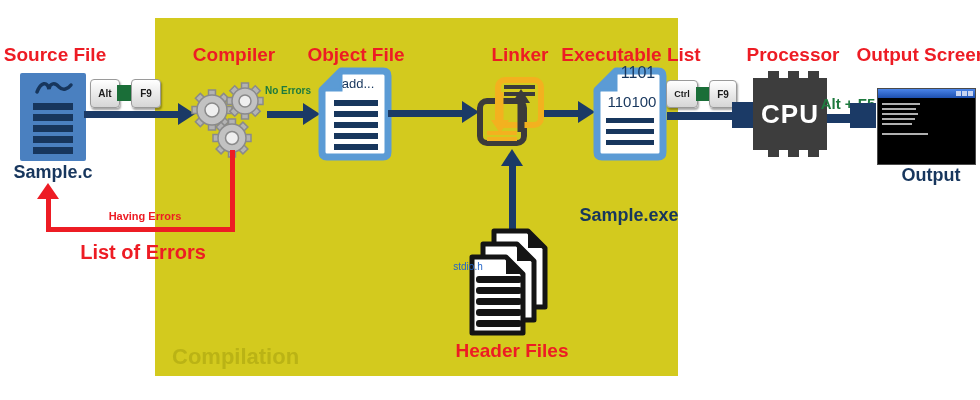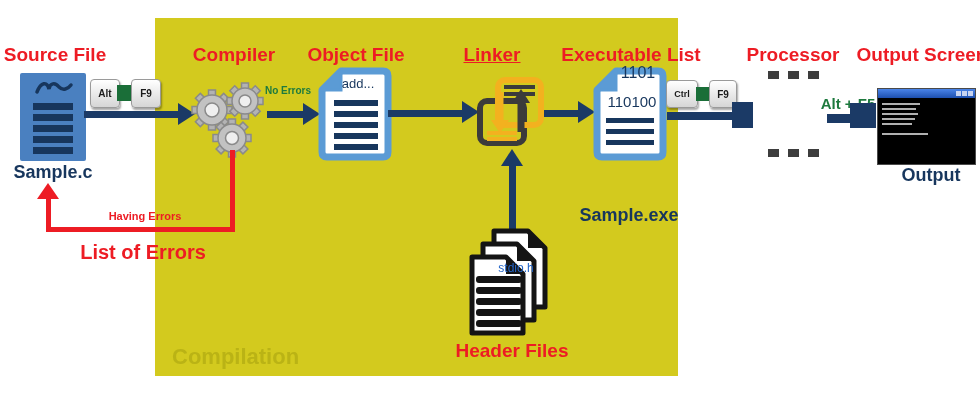--- a/index.html
+++ b/index.html
@@ -64,21 +64,21 @@
 <body>
 
 <div id="canvas">
 
   <div class="abs yellow-box"></div>
   <div class="abs watermark">Compilation</div>
 
   <div class="abs stage-title" style="left:234px;">Compiler</div>
   <div class="abs stage-title" style="left:55px;">Source File</div>
   <div class="abs stage-title" style="left:356px;">Object File</div>
-  <div class="abs stage-title" style="left:492px;text-decoration:underline;">Linker</div>
+  <div class="abs stage-title" style="left:520px;">Linker</div>
   <div class="abs stage-title" style="left:631px;">Executable List</div>
   <div class="abs stage-title" style="left:793px;">Processor</div>
   <div class="abs stage-title" style="left:922px;">Output Screen</div>
 
   <div class="abs src-doc">
     <svg class="abs" style="left:14px;top:6px;" width="40" height="18" viewBox="0 0 40 18">
       <path d="M3 13 C 7 3, 13 2, 15 10 C 16 4, 21 3, 25 8 C 29 12, 34 10, 37 6" stroke="#17365d" stroke-width="3.5" fill="none" stroke-linecap="round"></path>
     </svg>
     <div class="bar" style="left:13px;top:30px;width:40px;height:7px;"></div>
     <div class="bar" style="left:13px;top:41px;width:40px;height:7px;"></div>
@@ -197,21 +197,21 @@
     <path d="M 40 5 L 40 22 L 57 22 Z" fill="#141414"></path>
   </svg>
   <svg class="abs" style="left:477px;top:239px;" width="62" height="86" viewBox="0 0 62 86">
     <path d="M 6 5 L 40 5 L 57 22 L 57 81 L 6 81 Z" fill="#ffffff" stroke="#141414" stroke-width="5" stroke-linejoin="round"></path>
     <path d="M 40 5 L 40 22 L 57 22 Z" fill="#141414"></path>
   </svg>
   <svg class="abs" style="left:466px;top:252px;" width="62" height="86" viewBox="0 0 62 86">
     <path d="M 6 5 L 40 5 L 57 22 L 57 81 L 6 81 Z" fill="#ffffff" stroke="#141414" stroke-width="5" stroke-linejoin="round"></path>
     <path d="M 40 5 L 40 22 L 57 22 Z" fill="#141414"></path>
   </svg>
-  <div class="doc-text" style="left:516px;top:261px;font-size:12px;color:#2365c8;">stdio.h</div>
+  <div class="doc-text" style="left:468px;top:261px;font-size:10px;color:#2365c8;">stdio.h</div>
   <div class="hbar" style="left:476px;top:276px;width:46px;height:7px;"></div>
   <div class="hbar" style="left:476px;top:287px;width:46px;height:7px;"></div>
   <div class="hbar" style="left:476px;top:298px;width:46px;height:7px;"></div>
   <div class="hbar" style="left:476px;top:309px;width:46px;height:7px;"></div>
   <div class="hbar" style="left:476px;top:320px;width:46px;height:7px;"></div>
   <div class="abs stage-title" style="left:512px;top:340px;">Header Files</div>
 
   <svg class="abs" style="left:591px;top:66px;" width="78" height="96" viewBox="0 0 76 96">
     <path d="M 24 5 L 66 5 Q 71 5 71 10 L 71 86 Q 71 91 66 91 L 10 91 Q 5 91 5 86 L 5 24 Z" fill="#ffffff" stroke="#5b9bd5" stroke-width="7" stroke-linejoin="round"></path>
     <path d="M 24 5 L 24 24 L 5 24 Z" fill="#5b9bd5" stroke="#5b9bd5" stroke-width="3"></path>
@@ -226,20 +226,23 @@
   <div class="abs key" style="left:666px;top:80px;width:30px;height:26px;font-size:9px;">Ctrl</div>
   <div class="abs key-joint" style="left:696px;top:87px;width:13px;height:14px;"></div>
   <div class="abs key" style="left:709px;top:80px;width:26px;height:26px;">F9</div>
 
   <div class="abs nline" style="left:667px;top:112px;width:68px;height:8px;"></div>
   <div class="abs plug" style="left:732px;top:102px;width:21px;height:26px;"></div>
 
   <div class="abs pin" style="left:768px;top:71px;"></div>
   <div class="abs pin" style="left:788px;top:71px;"></div>
   <div class="abs pin" style="left:808px;top:71px;"></div>
+  <div class="abs cpu">
+    <span>CPU</span>
+  </div>
   <div class="abs pin" style="left:768px;top:149px;"></div>
   <div class="abs pin" style="left:788px;top:149px;"></div>
   <div class="abs pin" style="left:808px;top:149px;"></div>
 
   <div class="abs run-keys" style="left:848px;top:95px;">Alt + F5</div>
   <div class="abs nline" style="left:827px;top:114px;width:26px;height:9px;"></div>
   <div class="abs plug" style="left:850px;top:103px;width:26px;height:25px;"></div>
 
   <div class="abs console">
     <div class="console-titlebar">

